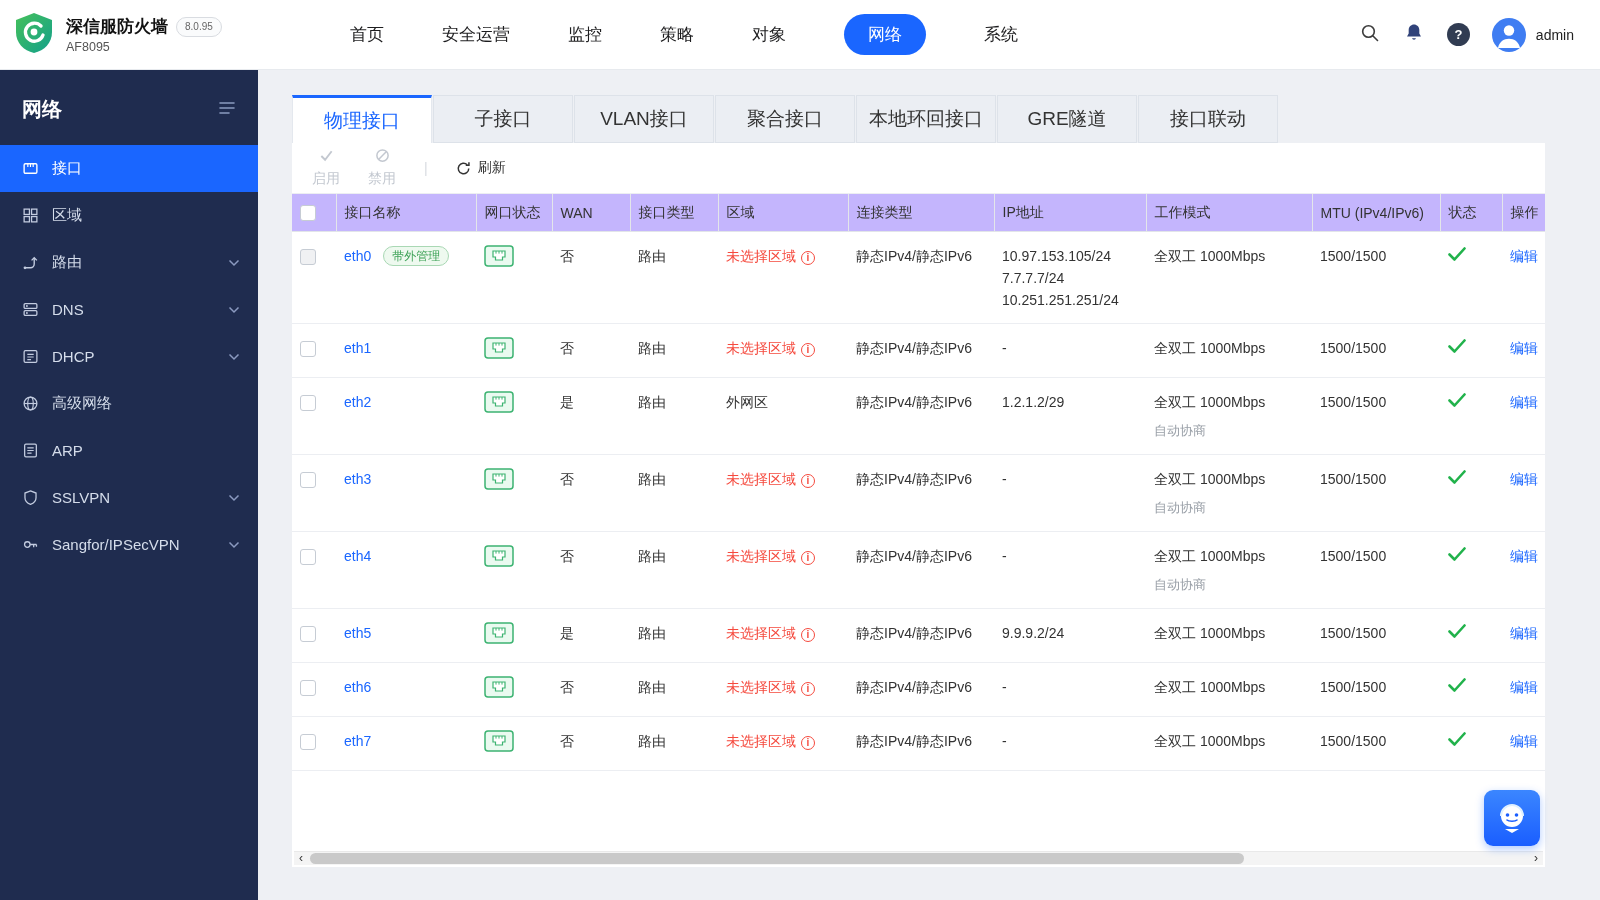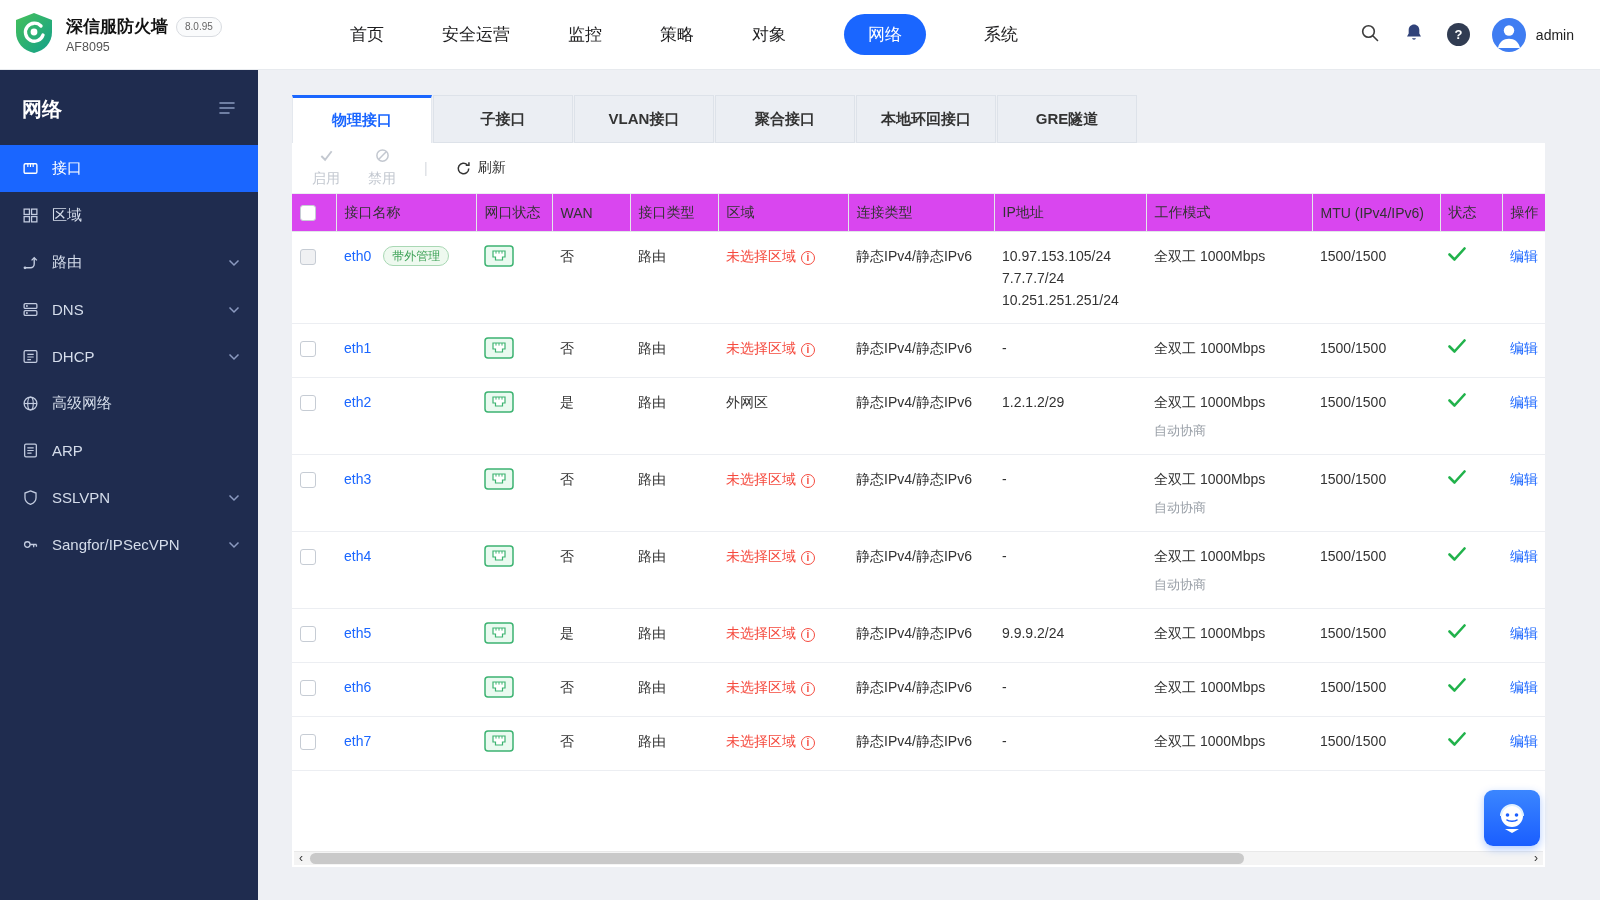--- a/index.html
+++ b/index.html
@@ -42,34 +42,34 @@
   .sidebar-title { font-size:20px; font-weight:bold; color:#fff; }
   .side-item { height:47px; display:flex; align-items:center; gap:13px;
                padding:0 18px 0 22px; font-size:15px; cursor:pointer; color:#d5ddeb; }
   .side-item.active { background:#1a66ff; color:#fff; }
   .side-item .chev { margin-left:auto; }
 
   
   .main { flex:1; padding:25px 0 0 34px; position:relative; }
   .tabs { display:flex; }
   .tab { width:140px; height:48px; display:flex; align-items:center; justify-content:center;
-         font-size:15px; color:#333; background:#ebeef3; border:1px solid #dde2e9;
-         margin-right:1px; cursor:pointer;font-weight:bold; }
+         font-size:19px; color:#333; background:#ebeef3; border:1px solid #dde2e9;
+         margin-right:1px; cursor:pointer; }
   .tab.active { background:#fff; border:1px solid #e4e8ee; border-bottom:none;
                 border-top:3px solid #1a66ff; color:#1a66ff; }
 
   .panel { background:#fff; width:1253px; height:724px; position:relative; overflow:hidden; }
 
   .toolbar { height:50px; display:flex; align-items:center; gap:28px; padding:0 20px; }
   .tool { display:flex; align-items:center; gap:7px; font-size:14px; cursor:pointer; }
   .tool.disabled { color:#c3c8d0; cursor:default;flex-direction:column; }
   .tool-sep { color:#d8dbe0; font-size:14px; }
 
   table { border-collapse:collapse; table-layout:fixed; width:1255px; font-size:14px; }
-  thead th { background:#d946ef; height:38px; font-weight:normal; color:#333; text-align:left;
+  thead th { background:#c4b5fd; height:38px; font-weight:normal; color:#333; text-align:left;
              padding:0 8px; border-bottom:1px solid #e2e5e9; border-top:1px solid #eceef2; }
   thead th + th { border-left:1px solid #e3e6ea; }
   tbody td { padding:13px 8px 12px 8px; border-bottom:1px solid #eceef2;
              vertical-align:top; line-height:22px; }
   .c-right { text-align:left; }
 
   .checkbox { display:inline-block; width:16px; height:16px; border:1px solid #c6ccd4;
               border-radius:3px; background:#fff; cursor:pointer; vertical-align:middle; }
   .checkbox.disabled { background:#f0f1f3; cursor:default; }
 
@@ -260,20 +260,21 @@
     </aside>
 
     <main class="main">
       <div class="tabs">
         <div class="tab active">物理接口</div>
         <div class="tab">子接口</div>
         <div class="tab">VLAN接口</div>
         <div class="tab">聚合接口</div>
         <div class="tab">本地环回接口</div>
         <div class="tab">GRE隧道</div>
+        <div class="tab">接口联动</div>
       </div>
 
       <div class="panel">
 
         <div class="toolbar">
           <span class="tool disabled">
             <svg width="15" height="15" viewBox="0 0 16 16">
                 <path d="M2.5 8.5l4 4 7-9" fill="none" stroke="#c3c8d0" stroke-width="2"></path>
               </svg>
             <span>启用</span>

